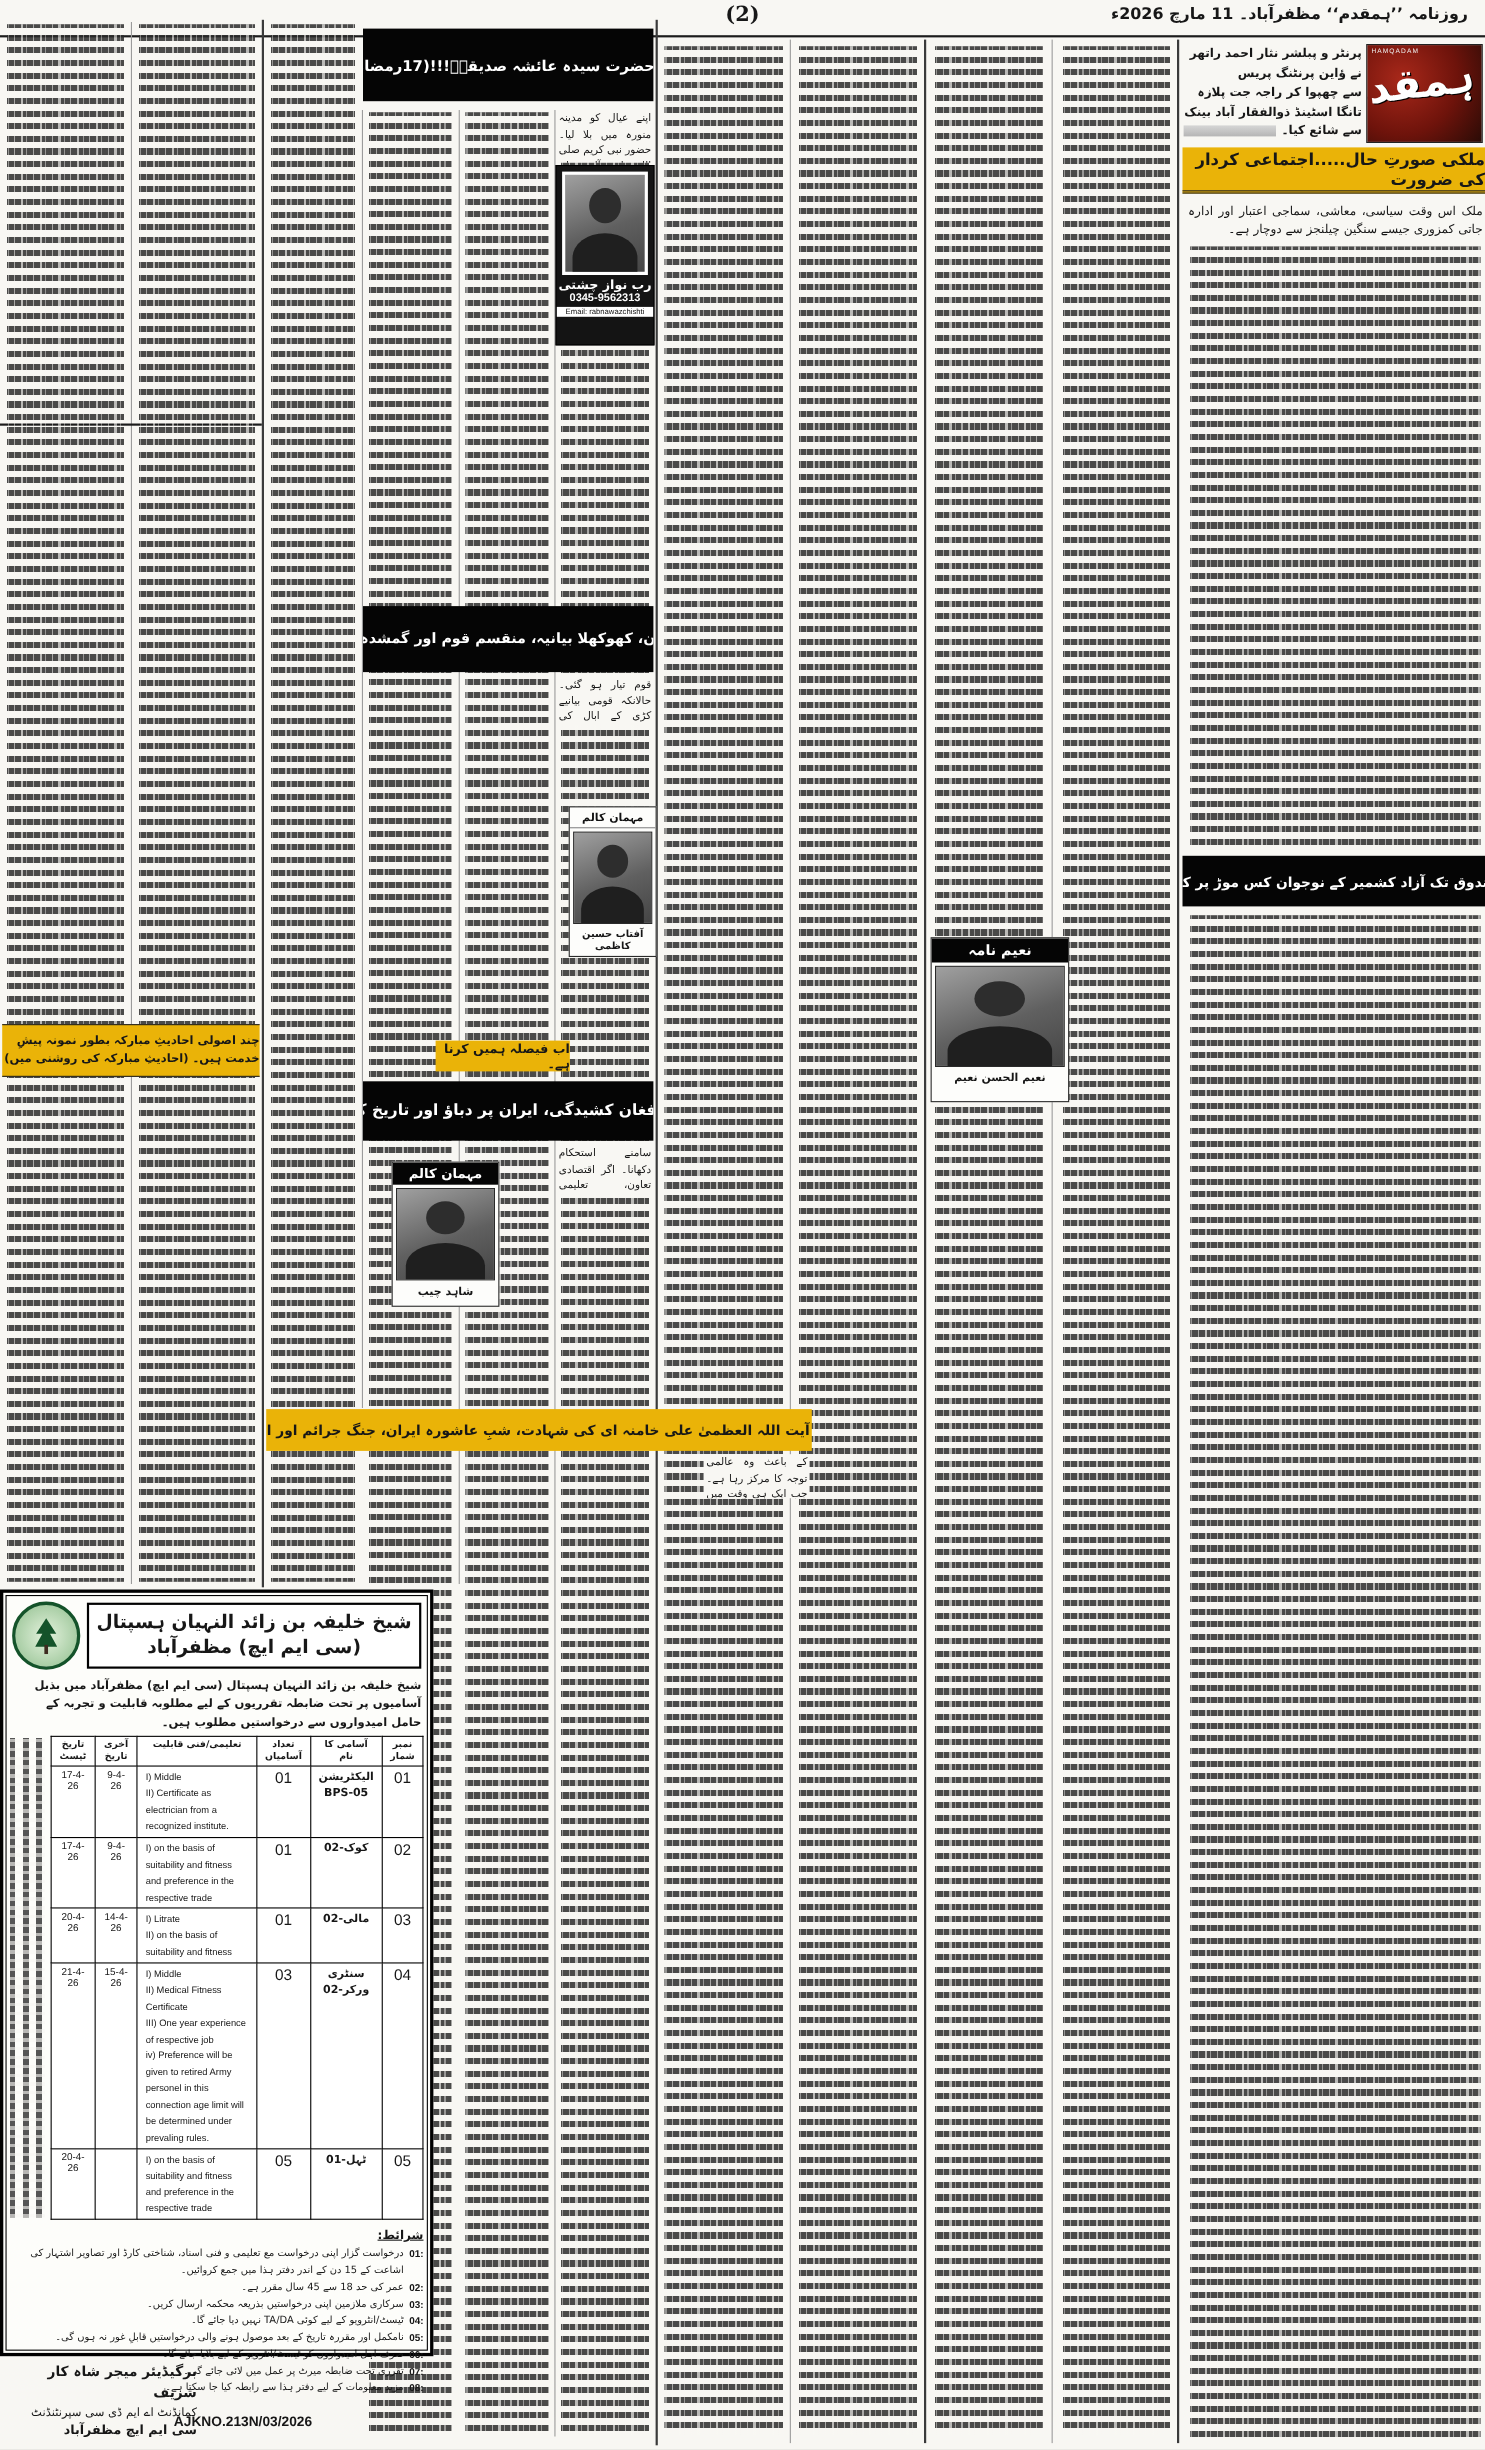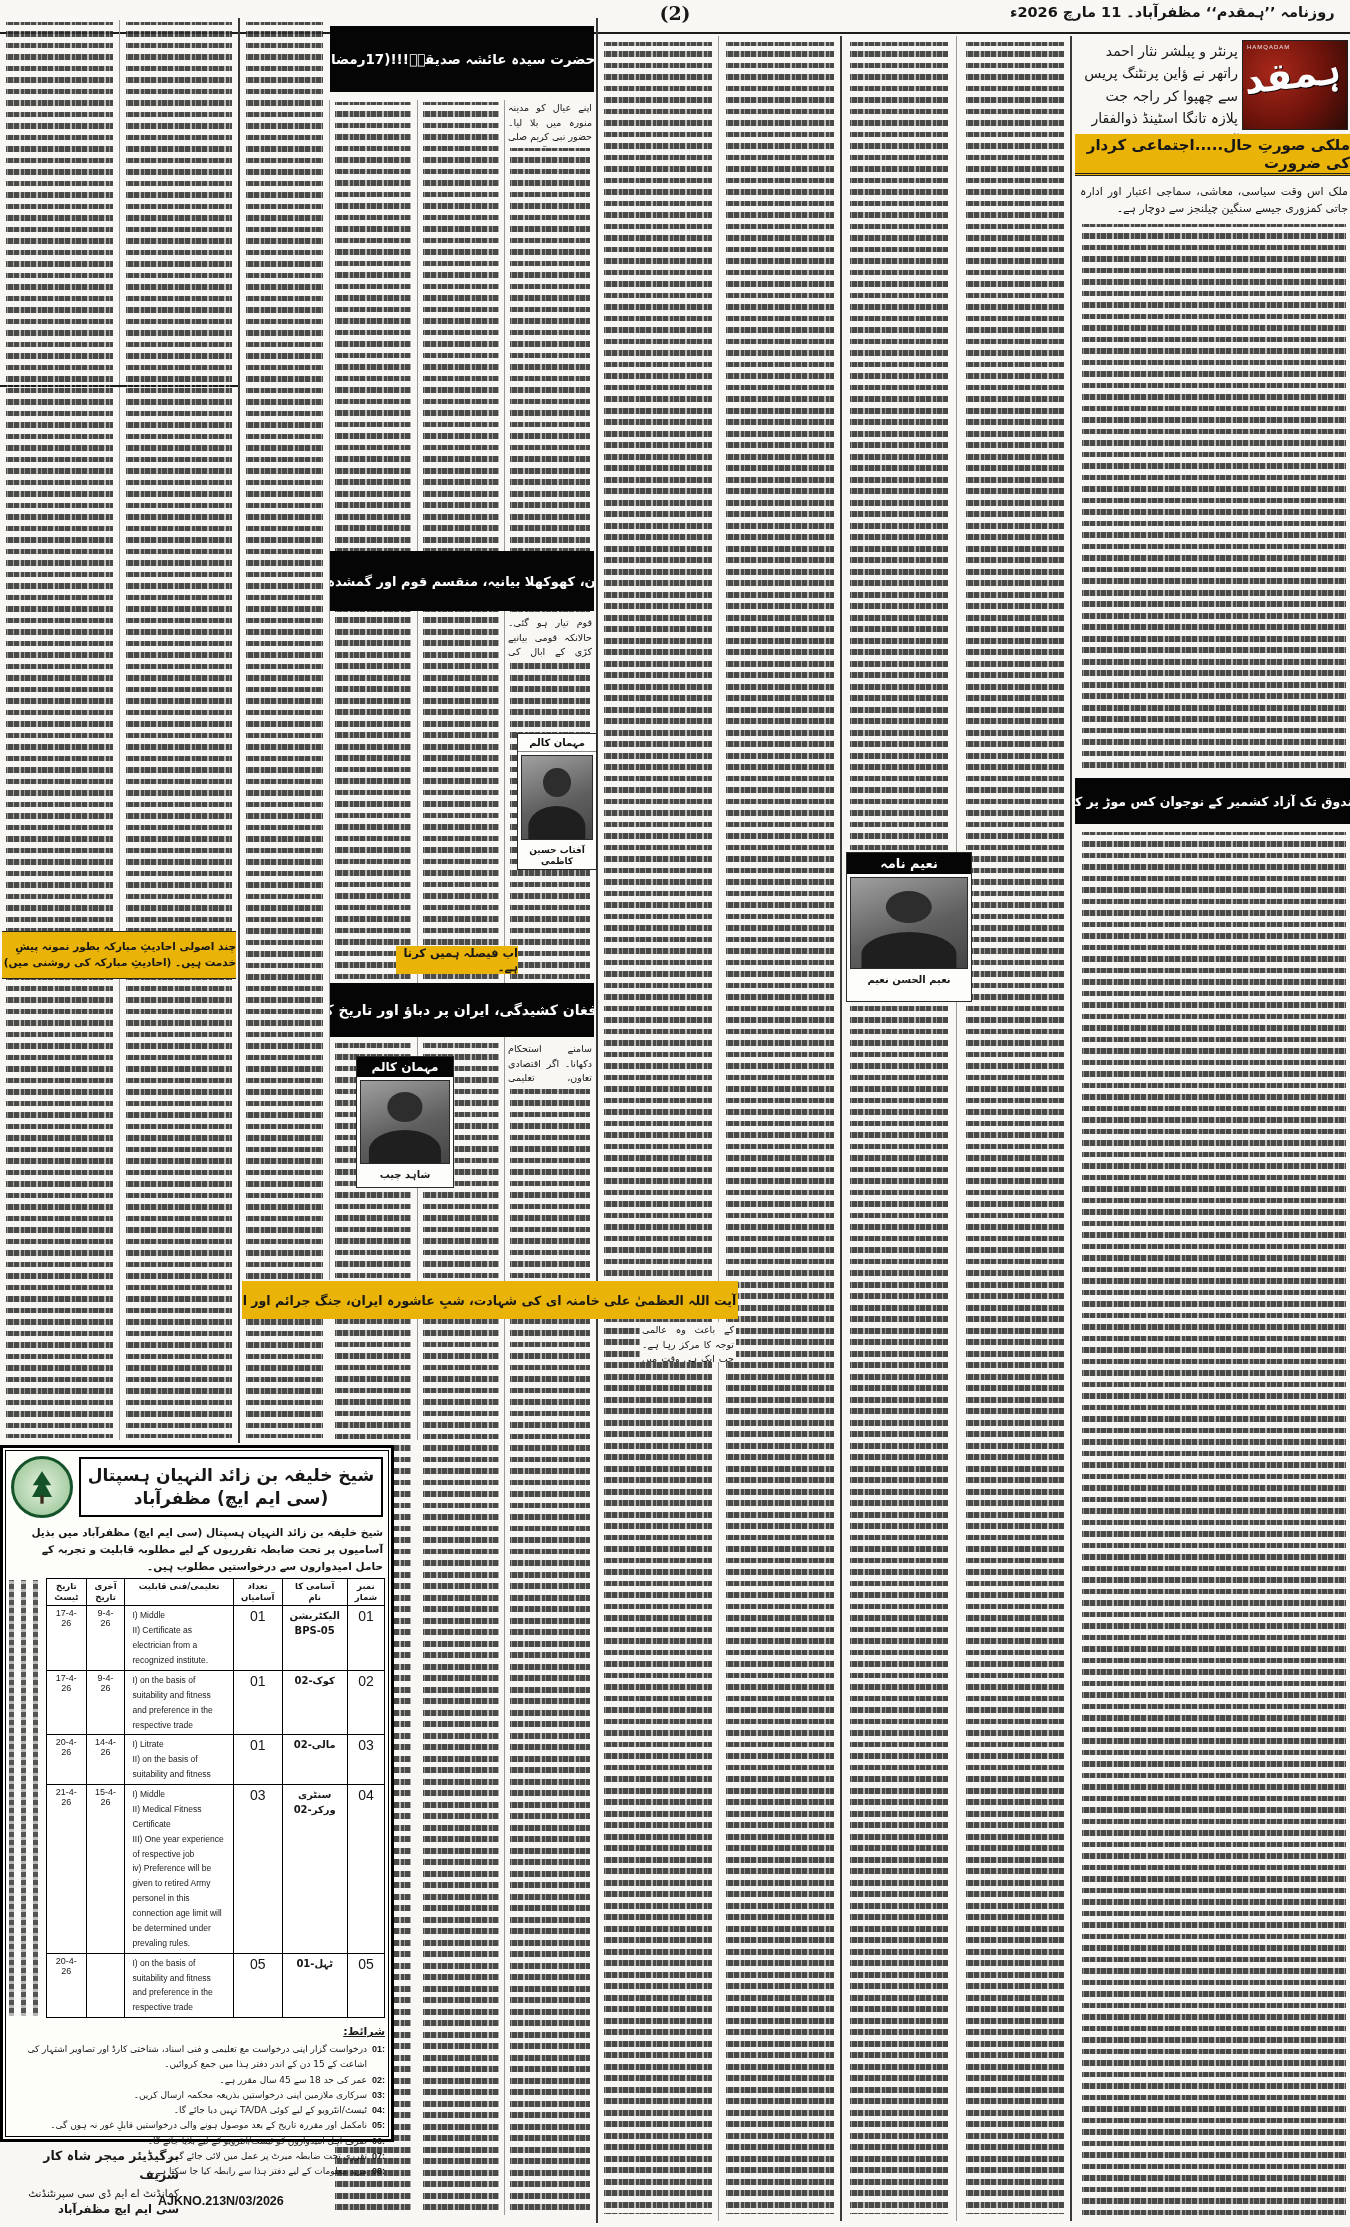--- a/index.html
+++ b/index.html
@@ -24,21 +24,21 @@
   .capbox{position:absolute;background:#fdfdfb;border:1px solid #2a2a2a;display:flex;flex-direction:column;overflow:hidden}
   .capbox .hdr{background:#050505;color:#fff;font-weight:bold;text-align:center;font-size:12px;padding:3px 0}
   .capbox .hdr.plain{background:transparent;color:#111;border-bottom:1px solid #888}
   .capbox .cap{font-size:10px;font-weight:bold;text-align:center;padding:2px 1px;line-height:1.25}
   .capbox .cap.small{font-size:8px;font-weight:normal;color:#333}
   
   .masthead{position:absolute;display:flex;gap:4px;direction:rtl}
   .mast-logo{width:106px;height:90px;background:radial-gradient(circle at 30% 35%,#a8281a,#6e130b 55%,#2a0b06);color:#fff;position:relative;overflow:hidden;border:1px solid #222;flex:none}
   .mast-logo .big{position:absolute;right:6px;top:14px;font-size:38px;font-weight:bold;transform:rotate(-7deg);text-shadow:1px 1px 0 #000}
   .mast-logo .sub{position:absolute;left:4px;top:3px;font-size:6px;letter-spacing:1px;font-family:"Liberation Sans",sans-serif;direction:ltr;color:#eee}
-  .mast-imprint{flex:1;font-size:14px;line-height:1.6;text-align:right;font-weight:normal}
+  .mast-imprint{flex:1;font-size:11px;line-height:1.6;text-align:right;font-weight:bold}
   .mast-imprint .rowend{display:flex;align-items:center;gap:5px}
   .mast-imprint .graybar{flex:1;height:10px;background:linear-gradient(#d6d6d6,#b5b5b5)}
   
   .ad{position:absolute;border:3px solid #000;background:#fdfdfa;display:flex;flex-direction:column;padding:5px 6px;outline:1px solid #000;outline-offset:-6px}
   .ad-head{display:flex;gap:6px;align-items:center;margin:3px 2px 2px}
   .ad-title{flex:1;border:2.5px solid #000;padding:5px 6px;text-align:center;font-weight:bold;font-size:17px;line-height:1.35;background:#fff}
   .ad-logo{width:62px;height:62px;border-radius:50%;border:3px solid #14532a;background:radial-gradient(#e4f2dd,#8fbe8d);display:flex;align-items:center;justify-content:center;flex:none}
   .ad-intro{font-size:10.5px;font-weight:bold;line-height:1.6;text-align:right;margin:4px 2px}
   .ad-main{display:flex;gap:5px;flex:1}
   .ad-table-wrap{flex:1}
@@ -120,20 +120,26 @@
   <div class="tex" style="left:2px;top:20px;width:115px;height:1420px"></div>
   <div class="tex" style="left:122px;top:20px;width:114px;height:1420px"></div>
 
   <div class="headline-open" style="left:1075px;top:134px;width:275px;height:42px;font-size:15px;border-bottom:3px double #222">ملکی صورتِ حال.....اجتماعی کردار کی ضرورت</div>
   <div class="lead" style="left:1078px;top:182px;width:272px;height:38px;font-size:11px">ملک اس وقت سیاسی، معاشی، سماجی اعتبار اور ادارہ جاتی کمزوری جیسے سنگین چیلنجز سے دوچار ہے۔</div>
   <div class="blackbox" style="left:1075px;top:778px;width:275px;height:46px;font-size:12.5px">قلم سے بندوق تک آزاد کشمیر کے نوجوان کس موڑ پر کھڑے ہیں؟</div>
 
   <div class="blackbox" style="left:330px;top:26px;width:264px;height:66px;font-size:13.5px">یومِ وصال حضرت سیدہ عائشہ صدیقہؓ!!!(17رمضان المبارک)</div>
   <div class="lead" style="left:506px;top:100px;width:88px;height:48px">اپنے عیال کو مدینہ منورہ میں بلا لیا۔ حضور نبی کریم صلی اللہ علیہ وآلہٖ وسلم کی خدمت سرانجام دی۔</div>
 
+  <div class="rab" style="left:505px;top:150px;width:90px;height:164px">
+    <div class="ph photo"></div>
+    <div class="nm">رب نواز چشتی</div>
+    <div class="tel">0345-9562313</div>
+    <div class="em">Email: rabnawazchishti</div>
+  </div>
 
   <div class="blackbox" style="left:330px;top:551px;width:264px;height:60px;font-size:13px">پاکستان، کھوکھلا بیانیہ، منقسم قوم اور گمشدہ سمت</div>
   <div class="lead" style="left:506px;top:615px;width:88px;height:44px">قوم تیار ہو گئی۔ حالانکہ قومی بیانیے کڑی کے ابال کی طرح نمودار ہو جاتا تھا۔</div>
   <div class="capbox" style="left:517px;top:733px;width:80px;height:137px">
     <div class="hdr plain" style="font-size:10px">مہمان کالم</div>
     <div class="photo" style="height:86px;margin:3px"></div>
     <div class="cap" style="font-size:9px">آفتاب حسین کاظمی</div>
   </div>
 
   <div class="headline-open" style="left:396px;top:946px;width:122px;height:28px;font-size:11.5px">اب فیصلہ ہمیں کرنا ہے۔</div>

